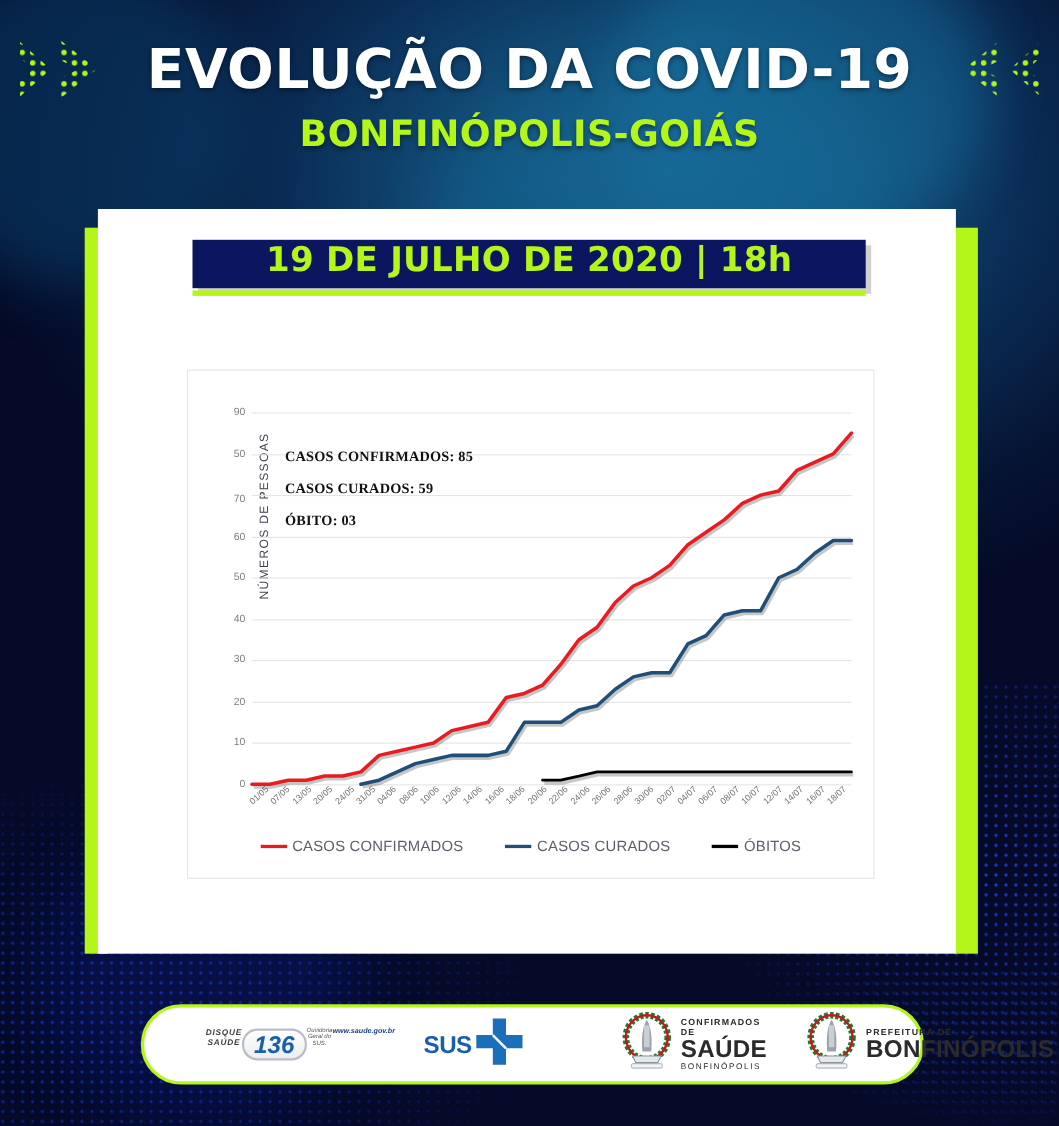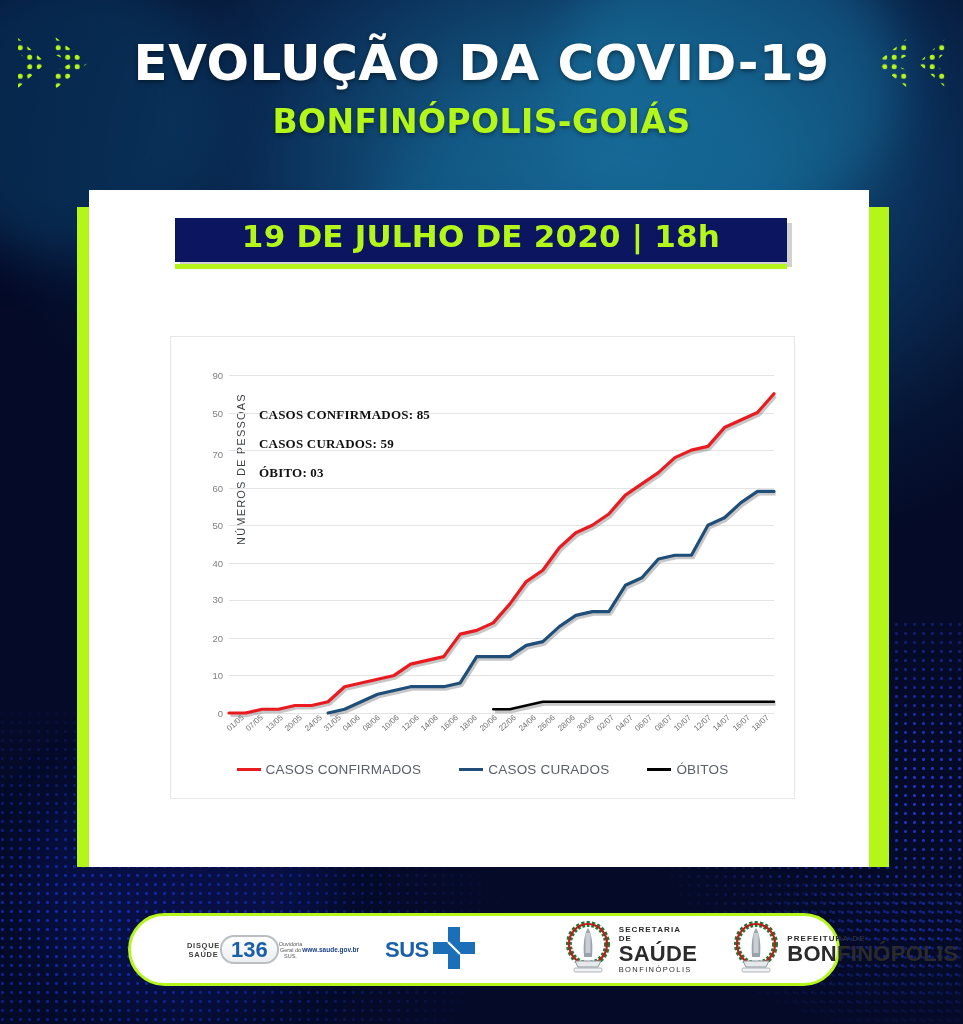--- a/index.html
+++ b/index.html
@@ -198,21 +198,21 @@
   
   .footer-pill {
     position: absolute;
     left: 128px; top: 913px;
     width: 712px; height: 73px;
     background: #ffffff;
     border-radius: 37px;
     border: 3px solid #b4f51a;
     display: flex; align-items: center;
   }
-  .f-group { display: flex; align-items: center; }
+  .f-group { display: flex; align-items: flex-start; font-style: italic; }
   .disque {
     margin-left: 56px;
     text-align: center;
     color: #1b3f86;
     font-family: "Liberation Sans", sans-serif;
   }
   .disque-top { font-size: 7.5px; font-weight: 800; letter-spacing: .7px; color:#3c3c3c;}
   .disque-num {
     border: 2px solid #b9bdc4;
     border-radius: 14px;
@@ -412,21 +412,21 @@
         <svg class="brasao" viewBox="0 0 46 54" aria-hidden="true">
           <ellipse cx="23" cy="23" rx="19" ry="20" fill="none" stroke="#1c7a32" stroke-width="6" stroke-dasharray="3 2"></ellipse>
           <ellipse cx="23" cy="23" rx="19" ry="20" fill="none" stroke="#c01a1a" stroke-width="2.2"></ellipse>
           <path d="M23,7 C27,13 28,24 27,36 H19 C18,24 19,13 23,7 Z" fill="#9aa3ab"></path>
           <rect x="20.5" y="12" width="5" height="20" fill="#c8ced4"></rect>
           <path d="M10,40 H36 L33,46 H13 Z" fill="#e6e9ec" stroke="#8e959c" stroke-width="1"></path>
           <rect x="9" y="47" width="28" height="4" rx="1.4" fill="#f0f2f4" stroke="#9aa1a8" stroke-width="0.8"></rect>
         </svg>
       </span>
       <div class="org">
-        <div class="org-top">SECRETARIA DE</div>
+        <div class="org-top">CONFIRMADOS DE</div>
         <div class="org-main">SAÚDE</div>
         <div class="org-bot">BONFINÓPOLIS</div>
       </div>
     </div>
 
     <div class="g-pref">
       <span>
         <svg class="brasao" viewBox="0 0 46 54" aria-hidden="true">
           <ellipse cx="23" cy="23" rx="19" ry="20" fill="none" stroke="#1c7a32" stroke-width="6" stroke-dasharray="3 2"></ellipse>
           <ellipse cx="23" cy="23" rx="19" ry="20" fill="none" stroke="#c01a1a" stroke-width="2.2"></ellipse>

